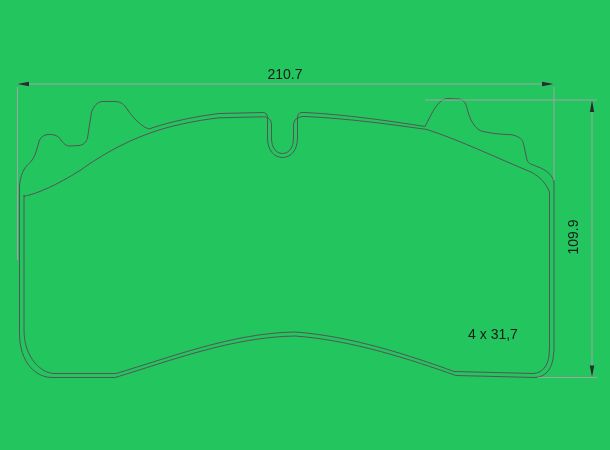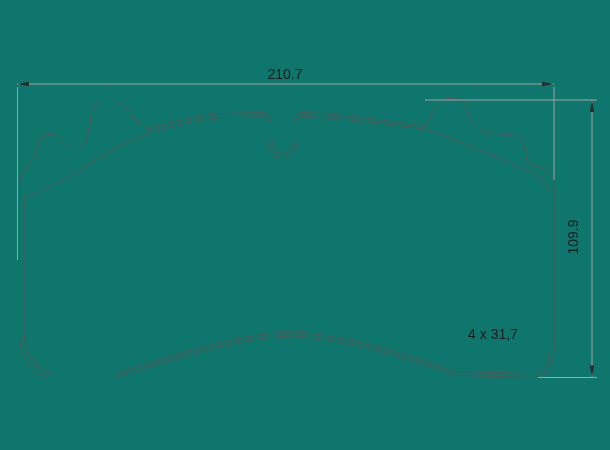--- a/index.html
+++ b/index.html
@@ -4,21 +4,21 @@
 <style>
   html, body {
     margin: 0;
     padding: 0;
     background: #ffffff;
   }
   .canvas {
     position: relative;
     width: 610px;
     height: 450px;
-    background: #0f766e;
+    background: #22c55e;
     overflow: hidden;
   }
   svg {
     display: block;
   }
   svg text {
     font-family: "Liberation Sans", "DejaVu Sans", sans-serif;
     font-size: 14px;
     fill: #1a1a1a;
   }

